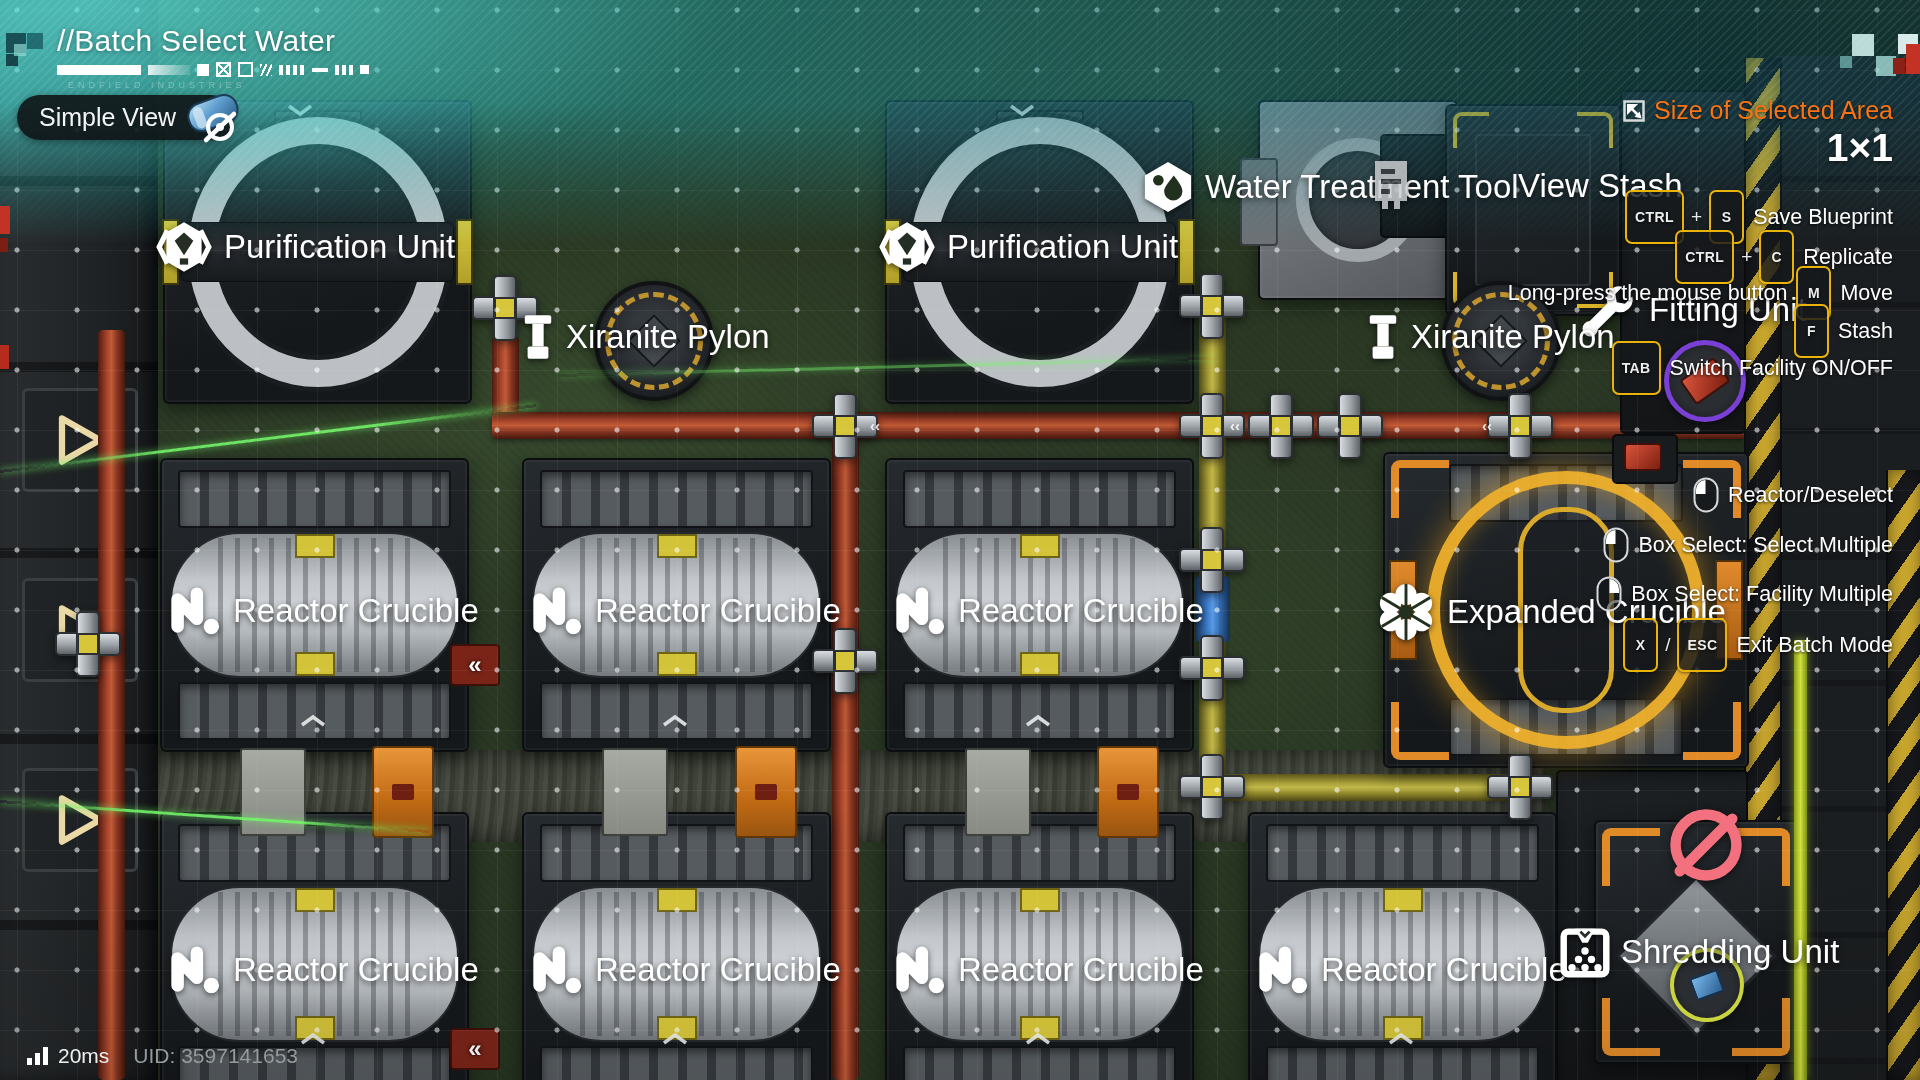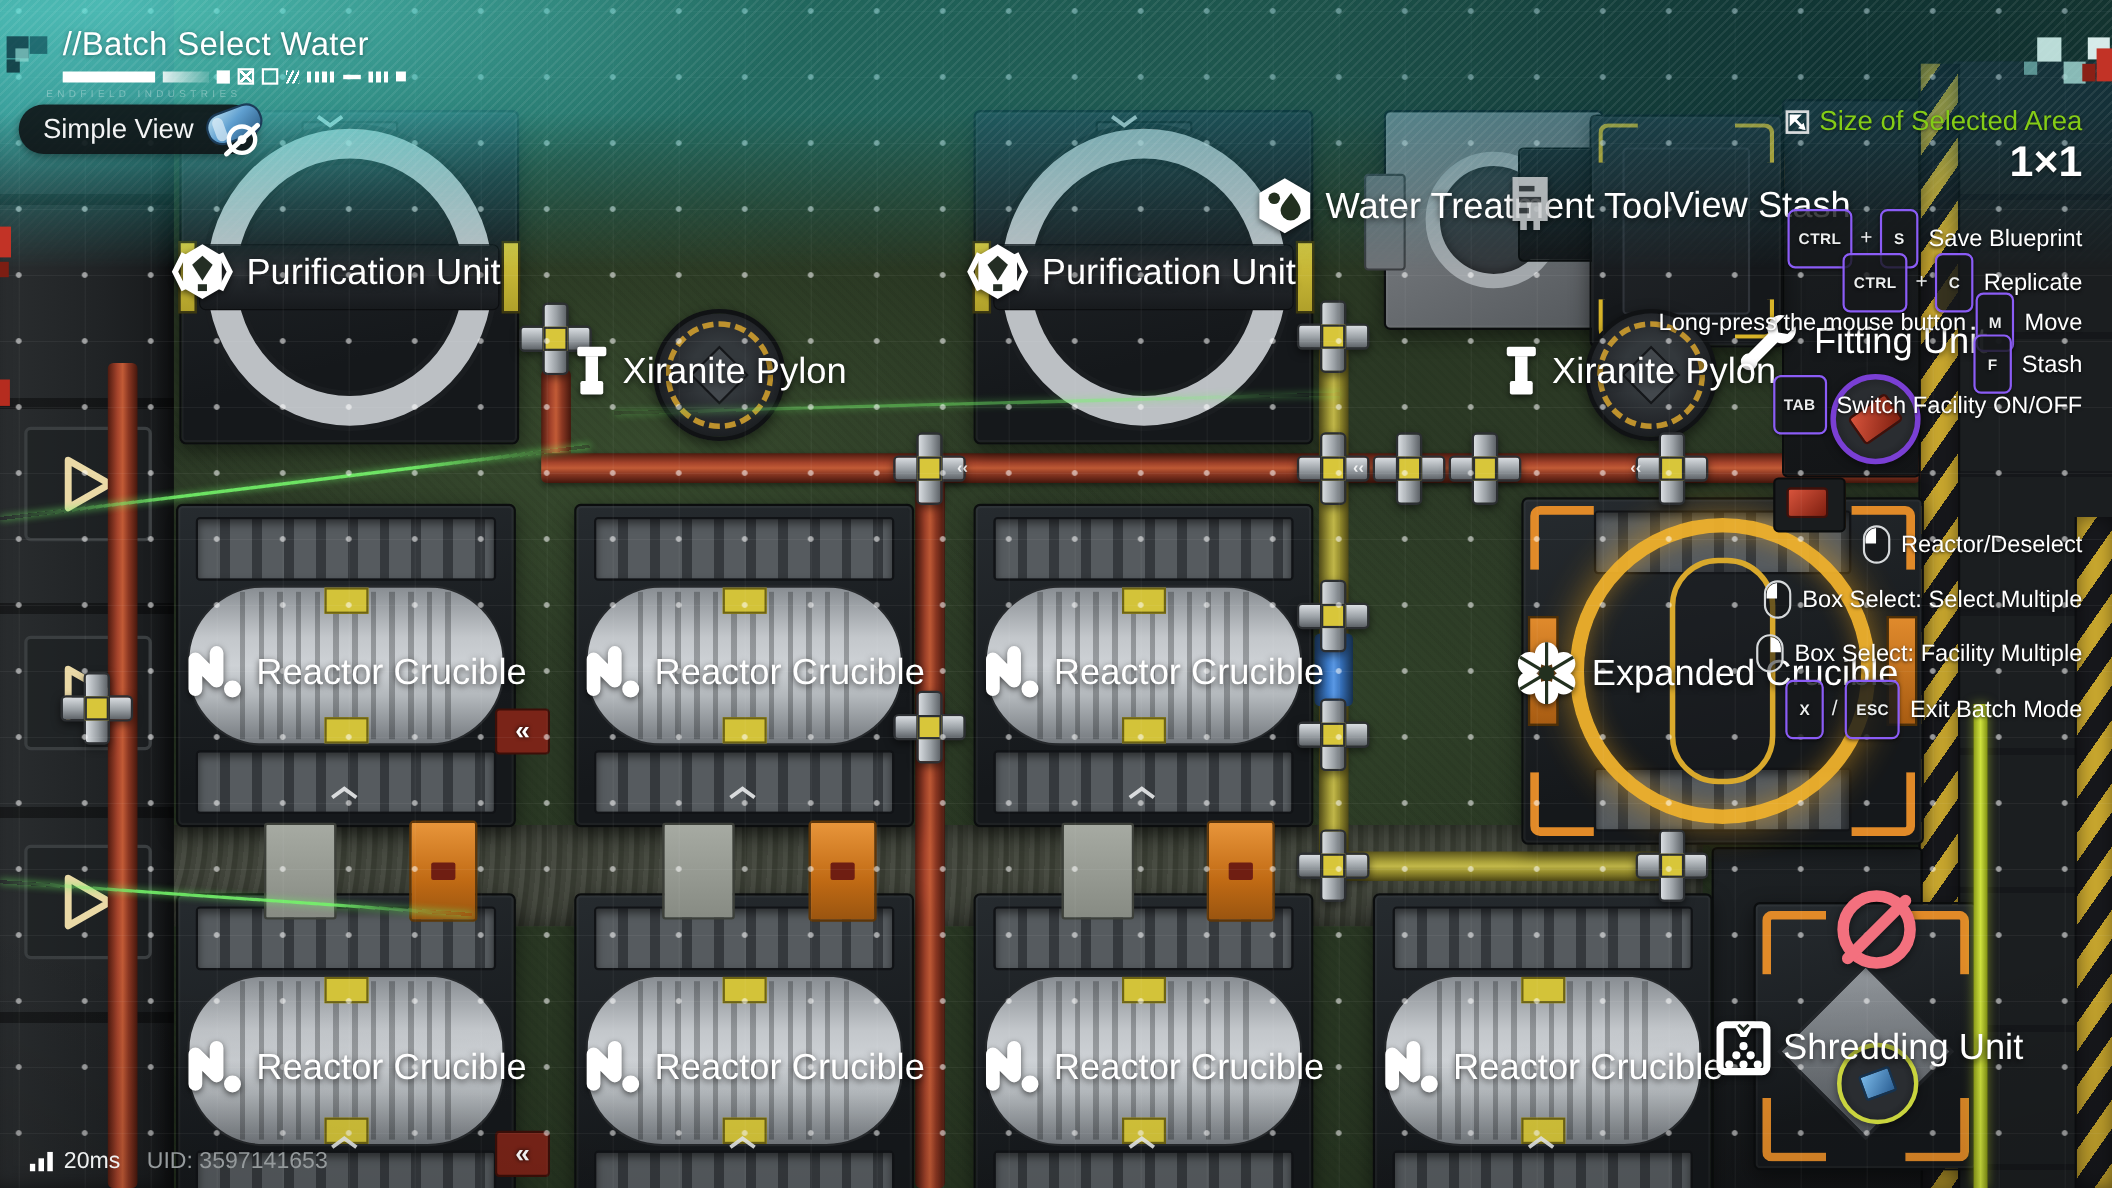--- a/index.html
+++ b/index.html
@@ -128,30 +128,30 @@
   .decobar{position:absolute;left:57px;top:63px;z-index:50;display:flex;align-items:center;gap:7px;height:13px;}
   .decobar .bb{height:10px;background:#fff;}
   .decobar .fade{background:linear-gradient(90deg,rgba(255,255,255,.85),rgba(255,255,255,.12));}
   .decobar .sq{width:12px;height:12px;background:#fff;}
   .decobar .xb{width:11px;height:11px;border:2px solid #fff;
     background:linear-gradient(45deg,transparent 42%,#fff 42% 58%,transparent 58%),linear-gradient(-45deg,transparent 42%,#fff 42% 58%,transparent 58%);}
   .decobar .ob{width:11px;height:11px;border:2px solid #fff;}
   .decobar .sl{width:12px;height:12px;background:repeating-linear-gradient(115deg,#fff 0 2px,transparent 2px 5px);}
   .decobar .d4{width:26px;height:10px;background:repeating-linear-gradient(90deg,#fff 0 4px,transparent 4px 7px);}
   .decobar .dl{width:16px;height:4px;background:#fff;}
-  .watermark{position:absolute;left:42px;top:80px;font-size:9px;letter-spacing:4px;color:rgba(255,255,255,.32);z-index:50;}
+  .watermark{position:absolute;left:68px;top:80px;font-size:9px;letter-spacing:4px;color:rgba(255,255,255,.32);z-index:50;}
   .simpleview{position:absolute;left:17px;top:95px;height:45px;border-radius:23px;background:rgba(14,16,18,.88);display:flex;align-items:center;
     padding:0 58px 0 22px;z-index:50;color:#f3f4f5;font-size:25px;box-shadow:0 2px 8px rgba(0,0,0,.4);}
   .sv-icon{position:absolute;right:-12px;top:-6px;}
   .selinfo{position:absolute;right:27px;top:96px;z-index:50;text-align:right;}
-  .selinfo .row1{display:flex;align-items:center;justify-content:flex-end;gap:7px;color:#84cc16;font-size:25px;text-shadow:0 1px 3px rgba(0,0,0,.6);}
+  .selinfo .row1{display:flex;align-items:center;justify-content:flex-end;gap:7px;color:#f97316;font-size:25px;text-shadow:0 1px 3px rgba(0,0,0,.6);}
   .selinfo .val{font-size:39px;font-weight:700;color:#fff;margin-top:1px;text-shadow:0 1px 4px rgba(0,0,0,.6);}
   .srow{position:absolute;right:27px;display:flex;align-items:center;gap:9px;color:#fff;font-size:21.5px;z-index:40;white-space:nowrap;
     transform:translateY(-50%);text-shadow:0 1px 3px rgba(0,0,0,.8);}
-  .key{display:inline-flex;align-items:center;justify-content:center;min-width:15px;height:26px;padding:12px 8px;border:2px solid #8b5cf6;border-radius:7px;
+  .key{display:inline-flex;align-items:center;justify-content:center;min-width:15px;height:26px;padding:12px 8px;border:2px solid #eab308;border-radius:7px;
     background:rgba(22,25,27,.82);color:#eceeee;font-size:14px;font-weight:700;letter-spacing:.4px;box-shadow:0 1px 3px rgba(0,0,0,.5);}
   .sep{font-size:19px;color:#e8eaeb;margin:0 -2px;}
   .stash{color:#ffffff;}
   .statusbar{position:absolute;left:27px;top:1044px;display:flex;align-items:center;z-index:50;font-size:21px;}
   .statusbar .ping{color:#eef0f0;margin-left:9px;}
   .statusbar .uid{color:#959a9c;margin-left:24px;}
 </style>
 </head>
 <body>
 

